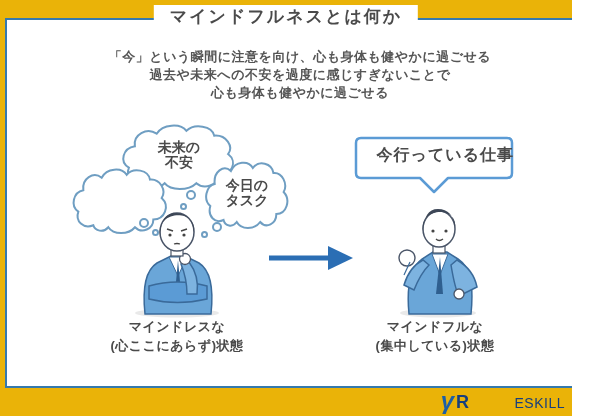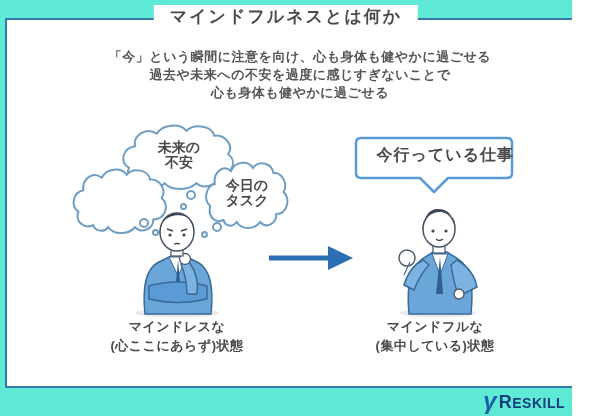--- a/index.html
+++ b/index.html
@@ -1,17 +1,17 @@
 <!DOCTYPE html>
 <html><head>
 <meta charset="utf-8">
 <style>
   * { margin:0; padding:0; box-sizing:border-box; }
   body { font-family:"Liberation Sans","DejaVu Sans",sans-serif; background:#ffffff; }
-  .canvas { position:relative; width:572px; height:416px; background:#5eead4; overflow:hidden; }
+  .canvas { position:relative; width:572px; height:416px; background:#eab308; overflow:hidden; }
 
   .frame { position:absolute; left:5px; top:18px; width:589px; height:370px;
            border:2px solid #3579ad; background:#ffffff; }
 
   .title { position:absolute; top:5px; left:50%; transform:translateX(-50%);
            background:#ffffff; padding:0 16px; z-index:2; white-space:nowrap;
            font-size:17px; font-weight:bold; letter-spacing:2px; color:#4a4a4a; }
 
   .intro { position:absolute; top:48px; left:0; width:600px; text-align:center;
            font-size:13px; font-weight:bold; color:#555555; line-height:18px;
@@ -32,21 +32,21 @@
                  font-size:16px; font-weight:bold; color:#4a4a4a; letter-spacing:1px; }
 
   .person-svg { position:absolute; }
 
   .arrow-svg { position:absolute; left:266px; top:243px; }
 
   .logo { position:absolute; right:7px; bottom:3px; display:flex; align-items:center; gap:2px; }
   .logo-mark { font-size:24px; font-weight:bold; font-style:italic; color:#1d5fa6;
                line-height:22px; transform:translateY(-1px); }
   .logo-initial { font-size:18px; font-weight:bold; color:#173f7d; letter-spacing:0.5px; }
-  .logo-rest { font-size:14px; font-weight:bold; color:#173f7d; letter-spacing:0.5px; }
+  .logo-rest { font-size:14px; font-weight:normal; color:#173f7d; letter-spacing:0.5px;margin-left:45px; }
 </style>
 </head>
 <body>
 
 <div class="canvas">
 
   <div class="frame"></div>
 
   <div class="title">マインドフルネスとは何か</div>
 

